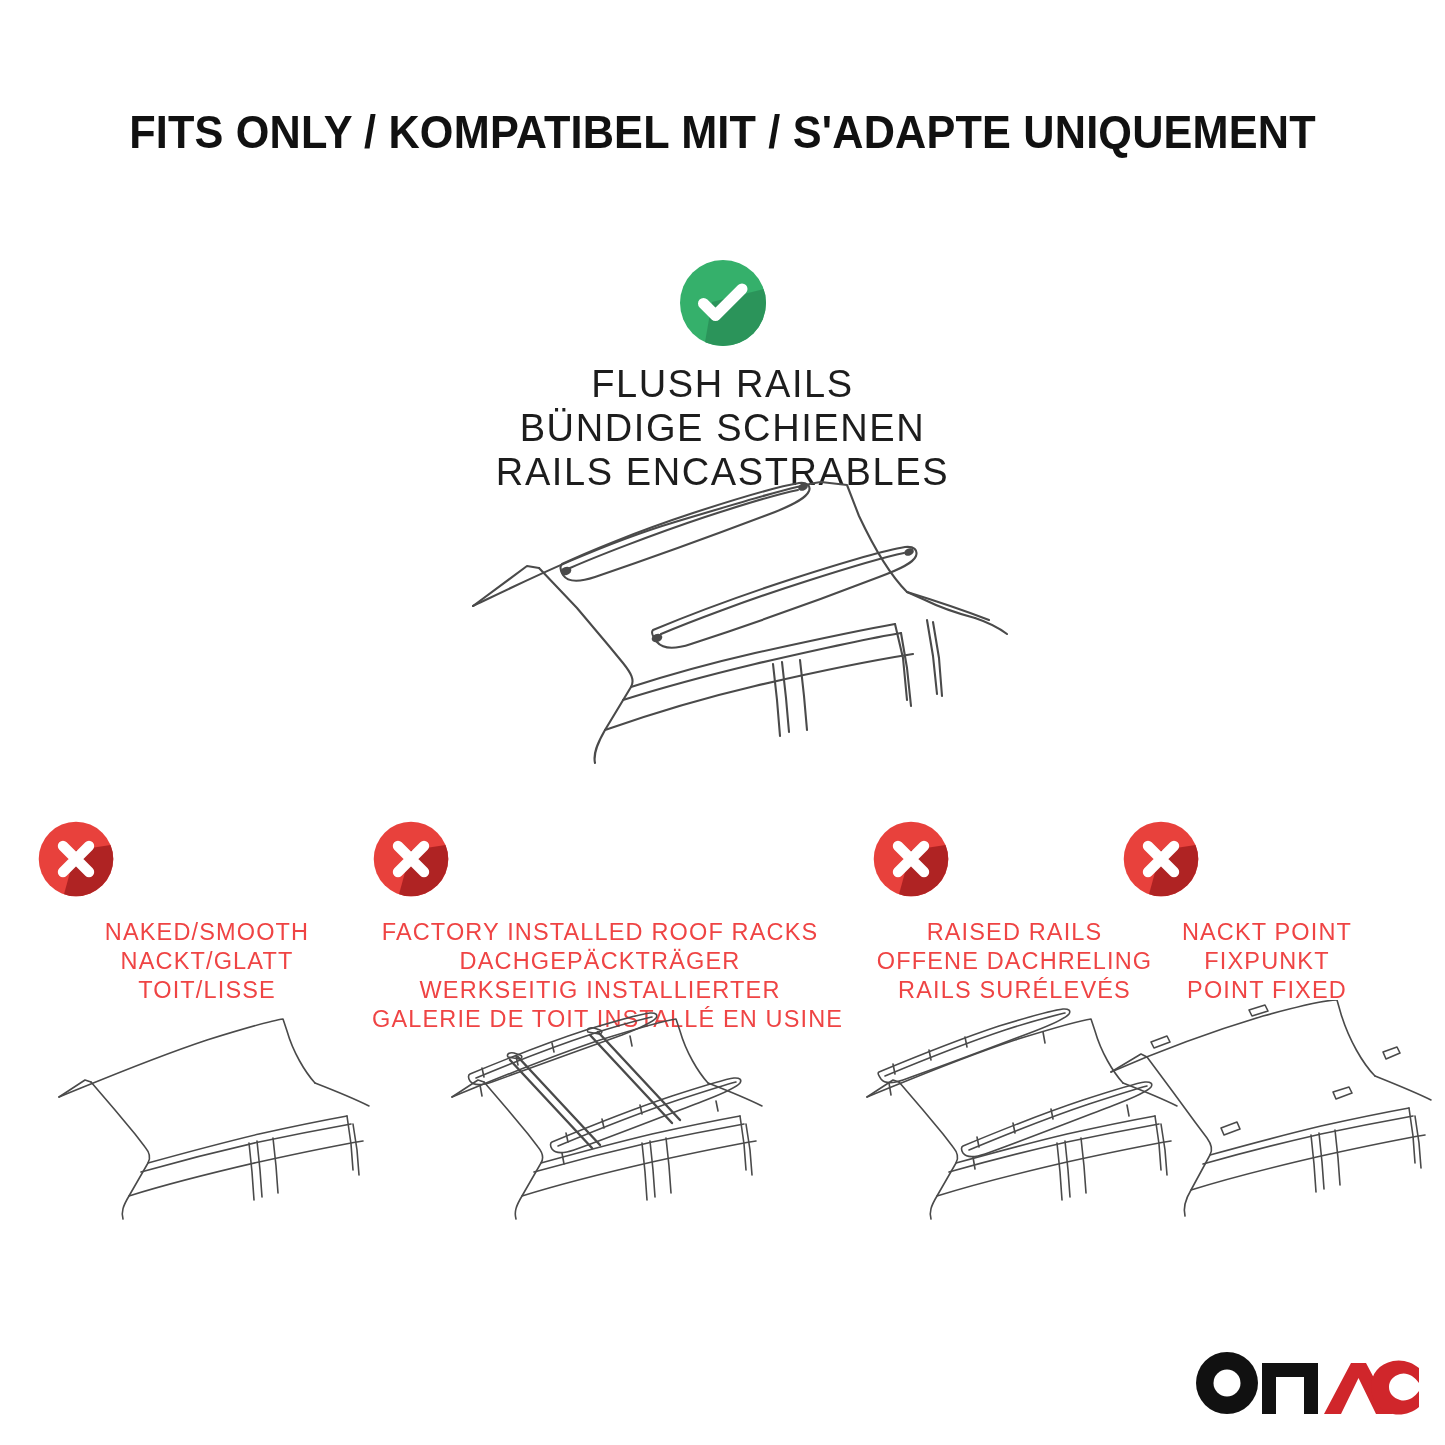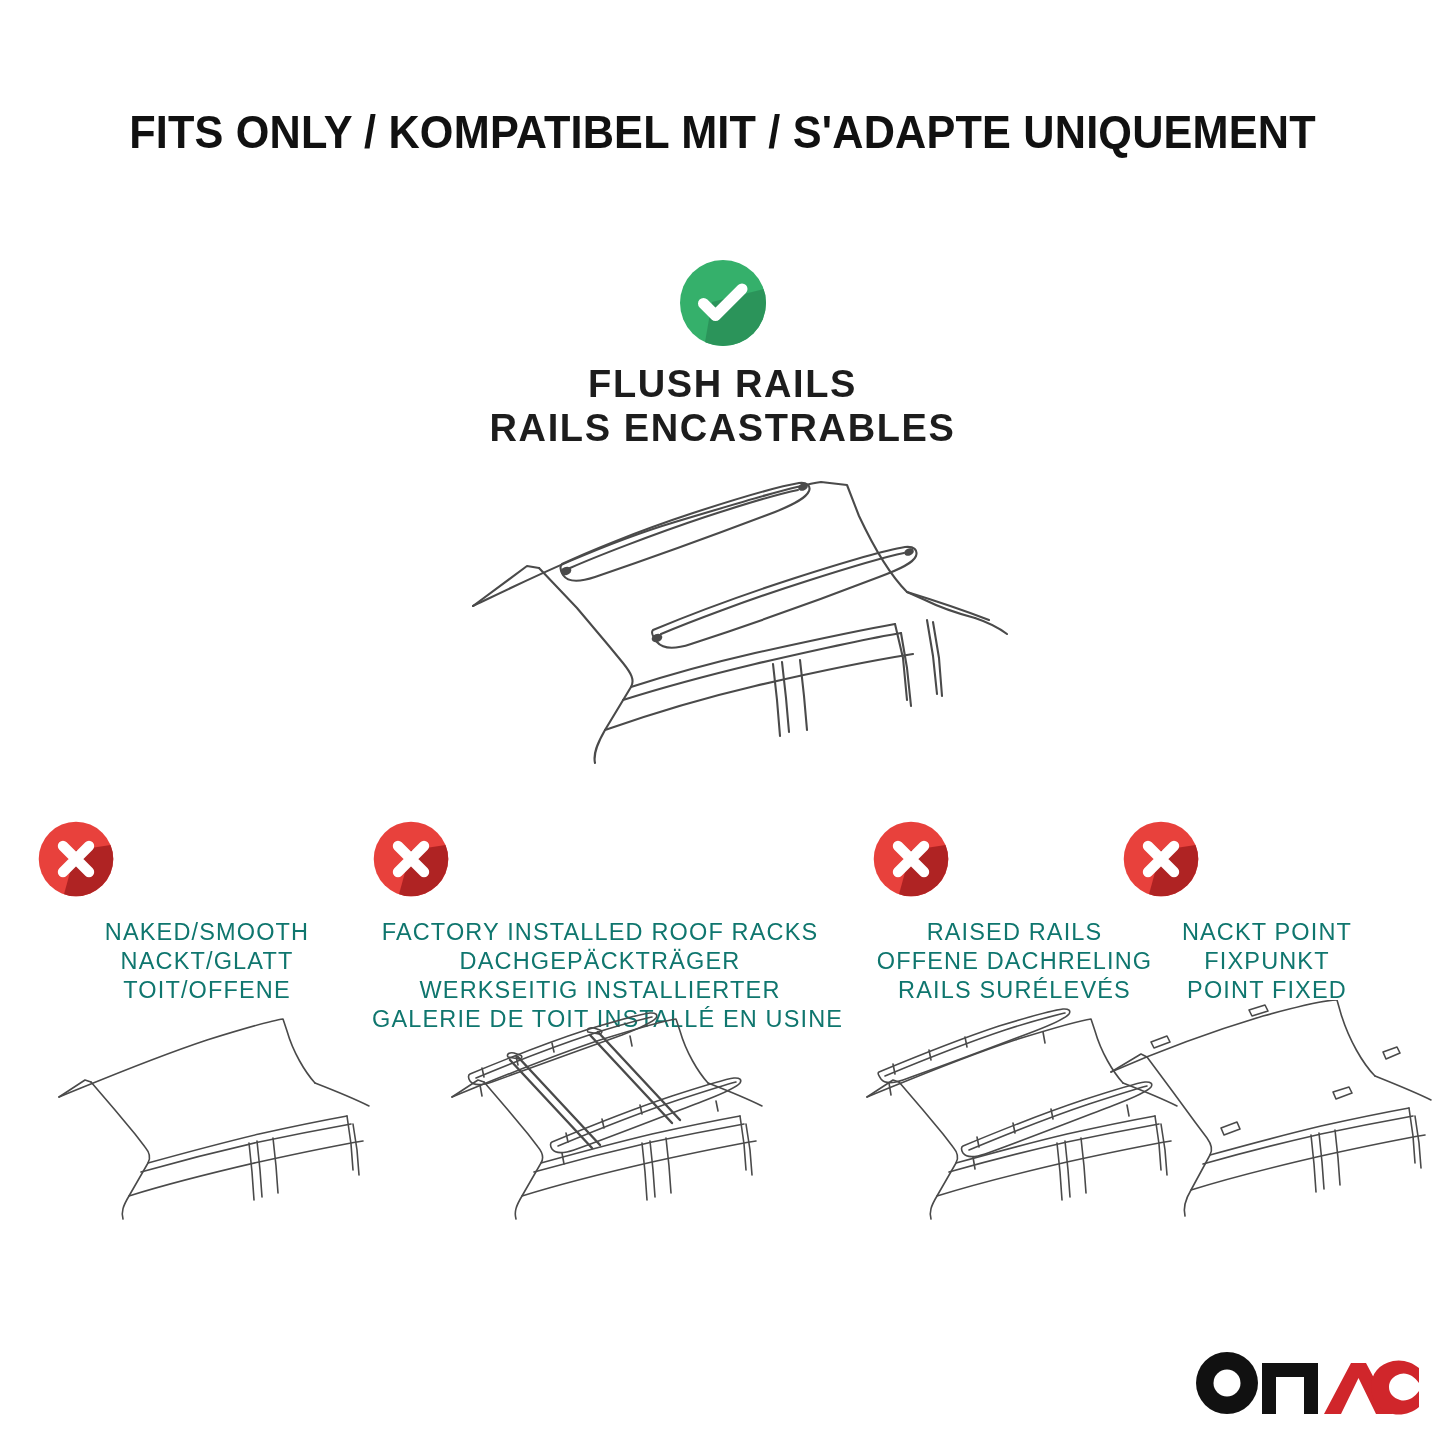--- a/index.html
+++ b/index.html
@@ -43,21 +43,21 @@
   }
   .badge-circle {
     display: block;
     margin: 0 auto;
   }
   #approved-labels {
     margin-top: 14px;
     font-size: 38px;
     line-height: 1.16;
     letter-spacing: 1.6px;
-    font-weight: 700;
+    font-weight: 400;
     color: #1d1d1d;
   }
   #approved-labels div { white-space: nowrap; }
 
   #flush-illustration {
     position: absolute;
     left: 455px;
     top: 468px;
     width: 560px;
     height: 300px;
@@ -75,21 +75,21 @@
     position: absolute;
     top: 0;
     text-align: center;
   }
   .nc-col .badge-wrap { height: 88px; }
   .nc-labels {
     margin-top: 10px;
     font-size: 23.5px;
     line-height: 1.23;
     letter-spacing: 1.15px;
-    color: #0f766e;
+    color: #ef4444;
   }
   .nc-labels div { white-space: nowrap; }
   .nc-illustration {
     position: absolute;
     left: 50%;
     transform: translateX(-50%);
   }
 
   
   #omac-logo {
@@ -117,20 +117,21 @@
     </defs>
     <circle cx="45" cy="45" r="43" fill="#35b06b"></circle>
     <g clip-path="url(#clipGreen)">
       <path d="M34 44 L26 90 L90 90 L90 30 Z" fill="#2a9159" opacity="0.92"></path>
     </g>
     <path d="M25.5 45.5 L37.5 57.5 L64 31" fill="none" stroke="#ffffff" stroke-width="11" stroke-linecap="round" stroke-linejoin="round"></path>
   </svg>
 
   <div id="approved-labels">
     <div>FLUSH RAILS</div>
+    <div>BÜNDIGE SCHIENEN</div>
     <div>RAILS ENCASTRABLES</div>
   </div>
 </div>
 
 <div id="flush-illustration">
   <svg width="560" height="300" viewBox="0 0 560 300">
     <g fill="none" stroke="#4a4a4a" stroke-width="2.1" stroke-linecap="round" stroke-linejoin="round">
 
       <path d="M18 138 C 60 118 140 78 220 54 C 290 33 340 18 366 14
                L 392 17 L 404 48 C 420 82 438 110 452 124
@@ -187,21 +188,21 @@
         <circle cx="45" cy="45" r="43" fill="#e8413c"></circle>
         <g clip-path="url(#clipRed1)">
           <path d="M45 35 L30 90 L90 90 L90 28 Z" fill="#a82020" opacity="0.9"></path>
         </g>
         <path d="M30 30 L60 60 M60 30 L30 60" fill="none" stroke="#ffffff" stroke-width="12" stroke-linecap="round"></path>
       </svg>
     </div>
     <div class="nc-labels">
       <div>NAKED/SMOOTH</div>
       <div>NACKT/GLATT</div>
-      <div>TOIT/OFFENE</div>
+      <div>TOIT/LISSE</div>
     </div>
     <div class="nc-illustration" style="top:180px;">
       <svg width="340" height="230" viewBox="0 0 340 230">
         <g fill="none" stroke="#4a4a4a" stroke-width="1.6" stroke-linecap="round" stroke-linejoin="round">
           <path d="M22 97 C 52 85 110 60 170 40 C 212 27 238 20 246 19 L 250 31
                    C 256 52 268 72 278 83"></path>
           <path d="M22 97 L 48 80 L 54 82"></path>
           <path d="M54 82 L 78 110 L 98 134 L 108 147 C 113 153 114 158 111 163
                    L 92 196 C 86 206 84 212 86 219"></path>
           <path d="M111 163 C 140 155 180 144 222 134 C 258 126 288 120 310 116"></path>

